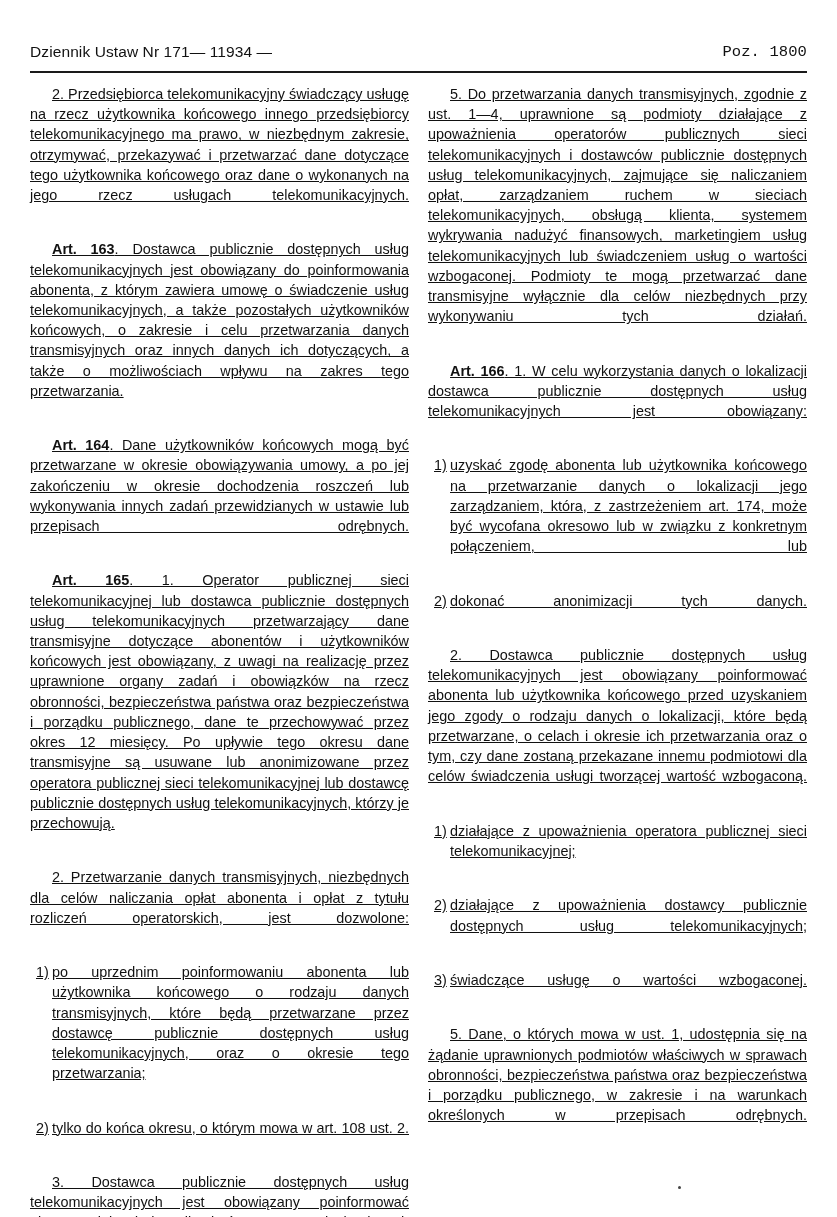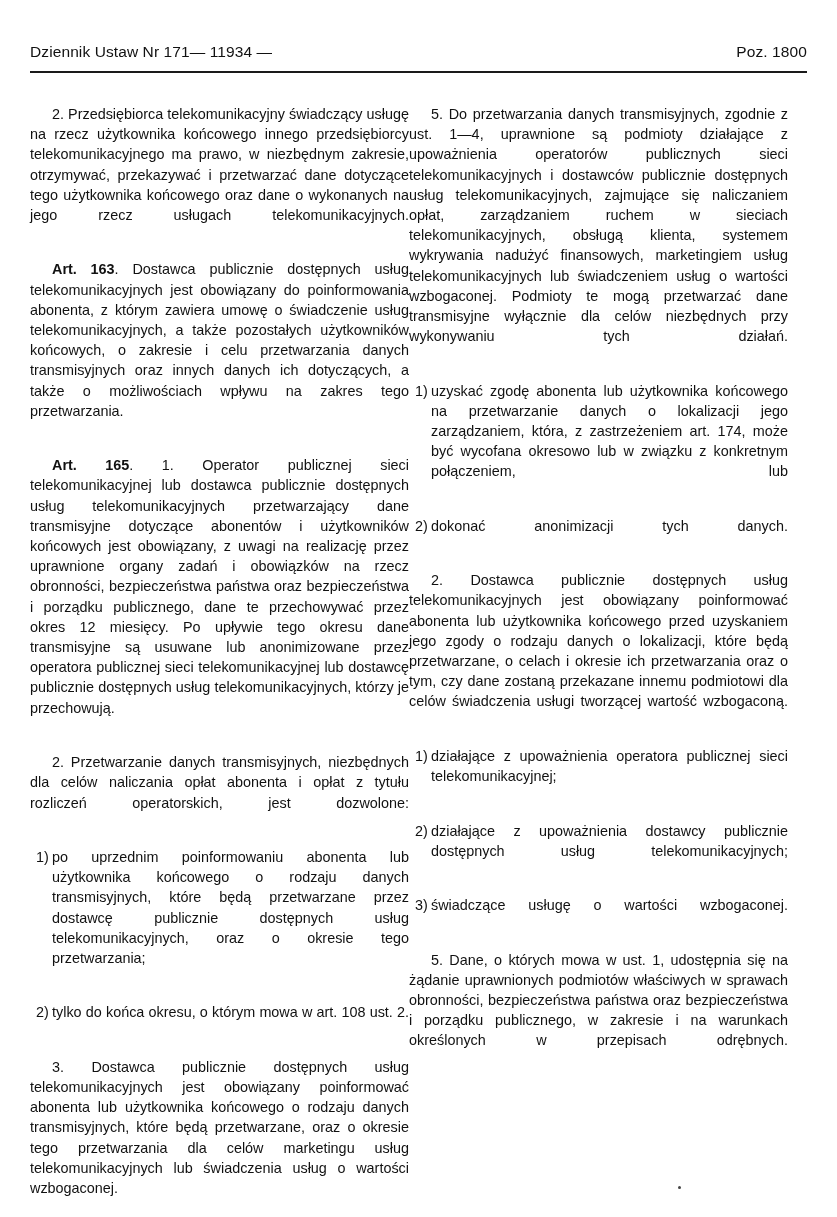--- a/index.html
+++ b/index.html
@@ -33,39 +33,41 @@
     height: 30px;
     display: flex;
     align-items: flex-start;
     justify-content: space-between;
     font-size: 15.5px;
     letter-spacing: 0.1px;
     white-space: nowrap;
   }
   .header .h-left   { text-align: left; }
   .header .h-center { flex: 1 1 auto; text-align: left; }
-  .header .h-right  { text-align: center; }
+  .header .h-right  { text-align: center; font-family: Liberation Mono, monospace; }
 
   .header-rule {
     position: absolute;
     left: 30px;
     top: 71px;
     width: 777px;
     height: 2px;
     background: #1a1a1a;
   }
 
   
   .columns {
     position: absolute;
     left: 30px;
-    top: 104px;
+    top: 84px;
     width: 777px;
     height: 1110px;
     display: flex;
+    justify-content: space-between;
+    text-decoration: underline;
   }
   .col {
     width: 379px;
     flex: 0 0 379px;
   }
 
   
   p.para {
     margin: 0 0 14px 0;
     font-size: 14.4px;
@@ -127,34 +129,36 @@
     <span class="h-left">Dziennik Ustaw Nr 171</span>
     <span class="h-center">— 11934 —</span>
     <span class="h-right">Poz. 1800</span>
   </div>
   <div class="header-rule"></div>
 
   <div class="columns">
     <div class="col" id="col-left">
         <p class="para"><span>2. Przedsiębiorca telekomunikacyjny świadczący usługę na rzecz użytkownika końcowego innego przedsiębiorcy telekomunikacyjnego ma prawo, w niezbędnym zakresie, otrzymywać, przekazywać i przetwarzać dane dotyczące tego użytkownika końcowego oraz dane o wykonanych na jego rzecz usługach telekomunikacyjnych.</span></p>
         <p class="para"><span class="art">Art. 163</span><span>. Dostawca publicznie dostępnych usług telekomunikacyjnych jest obowiązany do poinformowania abonenta, z którym zawiera umowę o świadczenie usług telekomunikacyjnych, a także pozostałych użytkowników końcowych, o zakresie i celu przetwarzania danych transmisyjnych oraz innych danych ich dotyczących, a także o możliwościach wpływu na zakres tego przetwarzania.</span></p>
+        <p class="para"><span class="art">Art. 164</span><span>. Dane użytkowników końcowych mogą być przetwarzane w okresie obowiązywania umowy, a po jej zakończeniu w okresie dochodzenia roszczeń lub wykonywania innych zadań przewidzianych w ustawie lub przepisach odrębnych.</span></p>
         <p class="para"><span class="art">Art. 165</span><span>. 1. Operator publicznej sieci telekomunikacyjnej lub dostawca publicznie dostępnych usług telekomunikacyjnych przetwarzający dane transmisyjne dotyczące abonentów i użytkowników końcowych jest obowiązany, z uwagi na realizację przez uprawnione organy zadań i obowiązków na rzecz obronności, bezpieczeństwa państwa oraz bezpieczeństwa i porządku publicznego, dane te przechowywać przez okres 12 miesięcy. Po upływie tego okresu dane transmisyjne są usuwane lub anonimizowane przez operatora publicznej sieci telekomunikacyjnej lub dostawcę publicznie dostępnych usług telekomunikacyjnych, którzy je przechowują.</span></p>
         <p class="para"><span>2. Przetwarzanie danych transmisyjnych, niezbędnych dla celów naliczania opłat abonenta i opłat z tytułu rozliczeń operatorskich, jest dozwolone:</span></p>
         <div class="listitem">
           <span class="marker">1)</span>
           <span class="itemtext">po uprzednim poinformowaniu abonenta lub użytkownika końcowego o rodzaju danych transmisyjnych, które będą przetwarzane przez dostawcę publicznie dostępnych usług telekomunikacyjnych, oraz o okresie tego przetwarzania;</span>
         </div>
         <div class="listitem">
           <span class="marker">2)</span>
           <span class="itemtext">tylko do końca okresu, o którym mowa w art. 108 ust. 2.</span>
         </div>
         <p class="para"><span>3. Dostawca publicznie dostępnych usług telekomunikacyjnych jest obowiązany poinformować abonenta lub użytkownika końcowego o rodzaju danych transmisyjnych, które będą przetwarzane, oraz o okresie tego przetwarzania dla celów marketingu usług telekomunikacyjnych lub świadczenia usług o wartości wzbogaconej.</span></p>
       </div>
     <div class="col" id="col-right">
         <p class="para"><span>5. Do przetwarzania danych transmisyjnych, zgodnie z ust. 1—4, uprawnione są podmioty działające z upoważnienia operatorów publicznych sieci telekomunikacyjnych i dostawców publicznie dostępnych usług telekomunikacyjnych, zajmujące się naliczaniem opłat, zarządzaniem ruchem w sieciach telekomunikacyjnych, obsługą klienta, systemem wykrywania nadużyć finansowych, marketingiem usług telekomunikacyjnych lub świadczeniem usług o wartości wzbogaconej. Podmioty te mogą przetwarzać dane transmisyjne wyłącznie dla celów niezbędnych przy wykonywaniu tych działań.</span></p>
+        <p class="para"><span class="art">Art. 166</span><span>. 1. W celu wykorzystania danych o lokalizacji dostawca publicznie dostępnych usług telekomunikacyjnych jest obowiązany:</span></p>
         <div class="listitem">
           <span class="marker">1)</span>
           <span class="itemtext">uzyskać zgodę abonenta lub użytkownika końcowego na przetwarzanie danych o lokalizacji jego zarządzaniem, która, z zastrzeżeniem art. 174, może być wycofana okresowo lub w związku z konkretnym połączeniem, lub</span>
         </div>
         <div class="listitem">
           <span class="marker">2)</span>
           <span class="itemtext">dokonać anonimizacji tych danych.</span>
         </div>
         <p class="para"><span>2. Dostawca publicznie dostępnych usług telekomunikacyjnych jest obowiązany poinformować abonenta lub użytkownika końcowego przed uzyskaniem jego zgody o rodzaju danych o lokalizacji, które będą przetwarzane, o celach i okresie ich przetwarzania oraz o tym, czy dane zostaną przekazane innemu podmiotowi dla celów świadczenia usługi tworzącej wartość wzbogaconą.</span></p>
         <div class="listitem">

